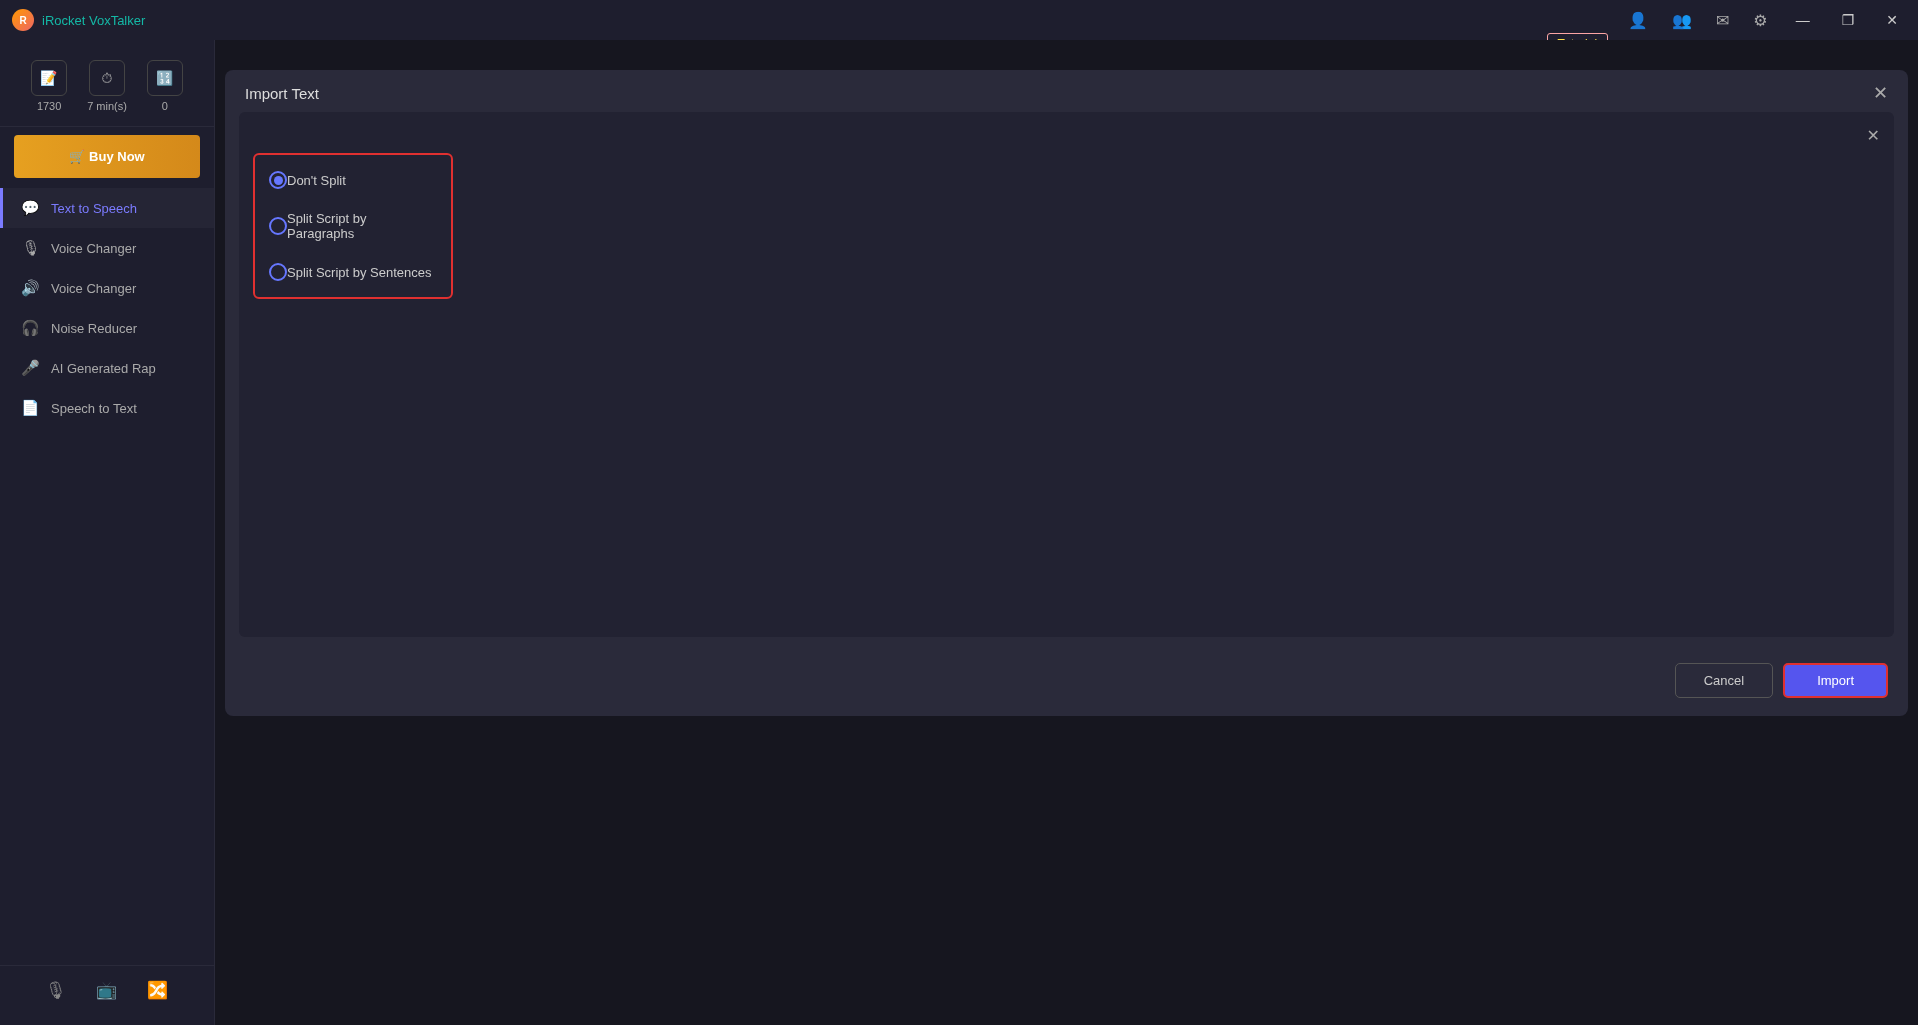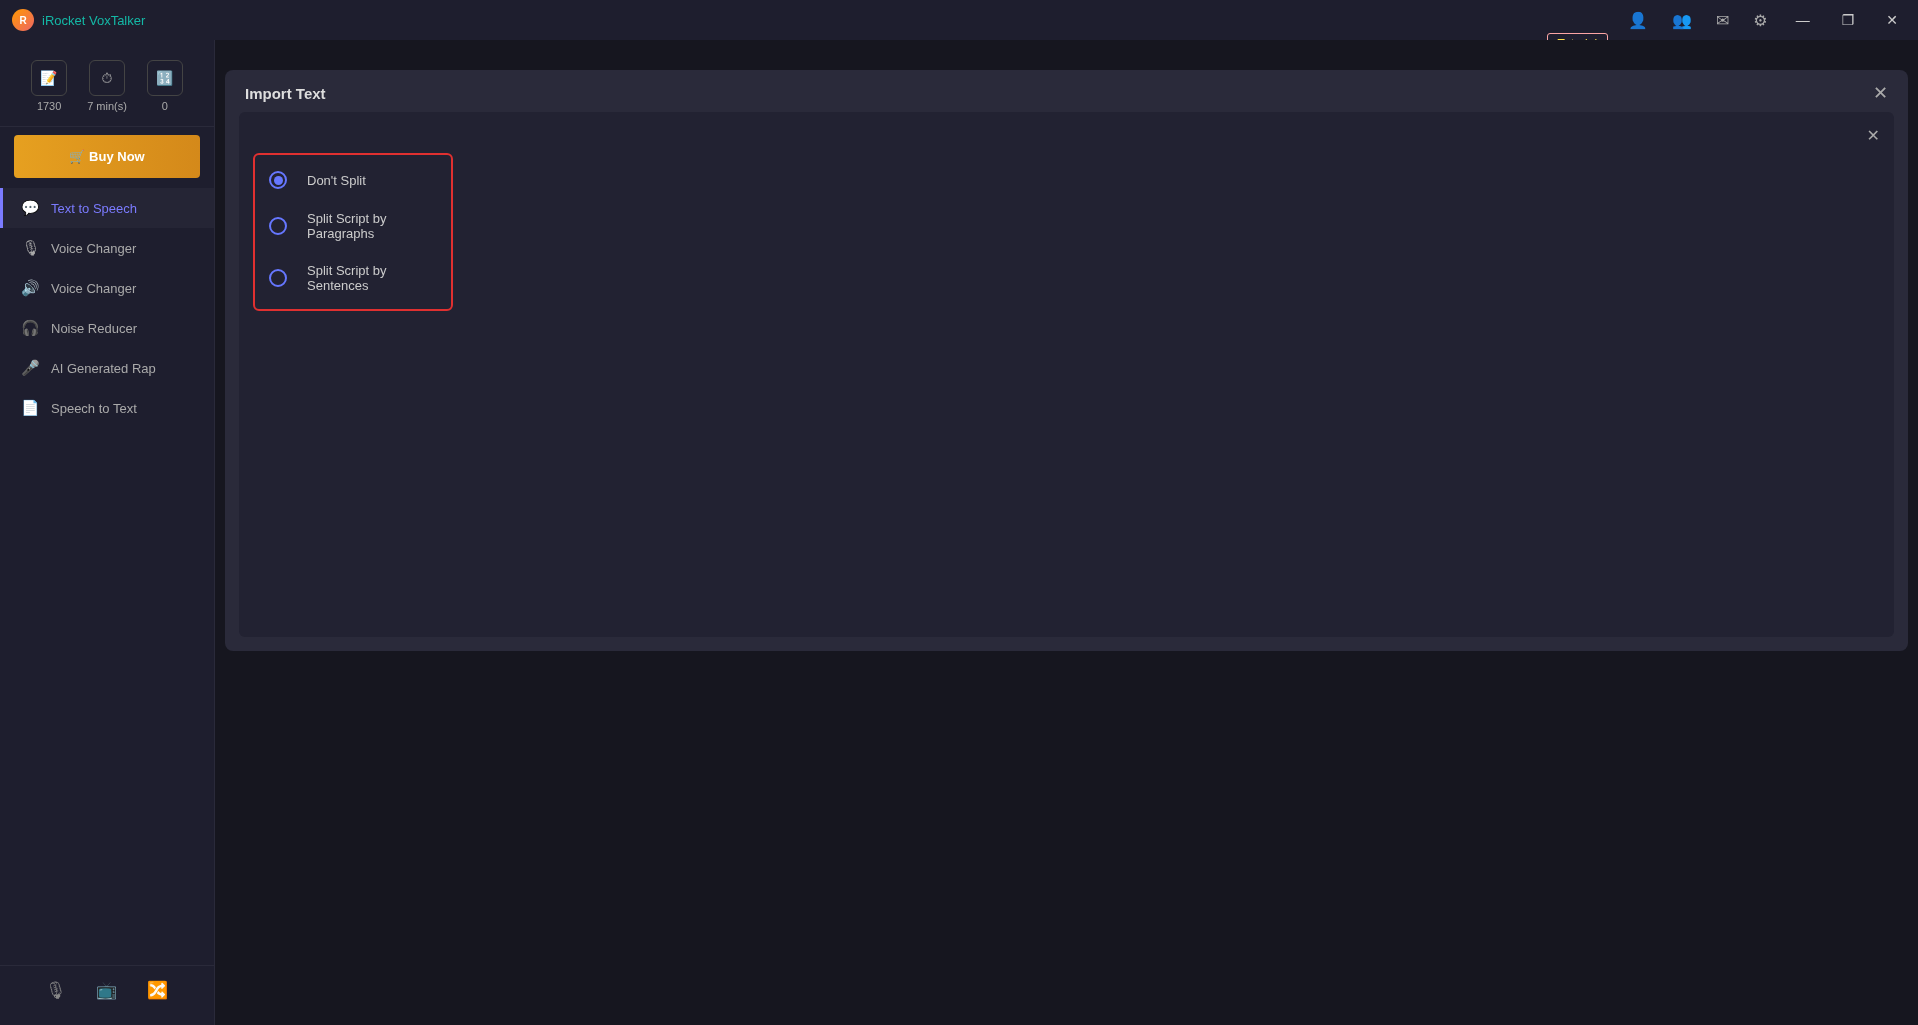--- a/index.html
+++ b/index.html
@@ -188,21 +188,21 @@
     }
     .dialog-title-bar {
       display: flex;
       align-items: center;
       justify-content: space-between;
       padding: 14px 20px 10px;
     }
     .dialog-title {
       color: #ddd;
       font-size: 15px;
-      font-weight: 700;
+      font-weight: 400;
     }
     .dialog-close-btn {
       background: transparent;
       border: none;
       color: #aaa;
       font-size: 18px;
       cursor: pointer;
       line-height: 1;
     }
 
@@ -253,21 +253,21 @@
       border: 2px solid #e03030;
       border-radius: 6px;
       padding: 16px 14px;
       display: flex;
       flex-direction: column;
       gap: 22px;
     }
     .radio-option {
       display: flex;
       align-items: center;
-      gap: 20px;
+      gap: 0;
       cursor: pointer;
     }
     .radio-circle {
       width: 18px;
       height: 18px;
       border-radius: 50%;
       border: 2px solid #6677ff;
       display: flex;
       align-items: center;
       justify-content: center;
@@ -416,16 +416,20 @@
               </label>
               <label class="radio-option">
                 <div class="radio-circle"></div>
                 <span class="radio-label">Split Script by Sentences</span>
               </label>
             </div>
           </div>
         </div>
       </div>
 
+      <div class="dialog-footer">
+        <button class="cancel-btn">Cancel</button>
+        <button class="import-btn">Import</button>
+      </div>
     </div>
 
   </div>
 </div>
 
 </body></html>

